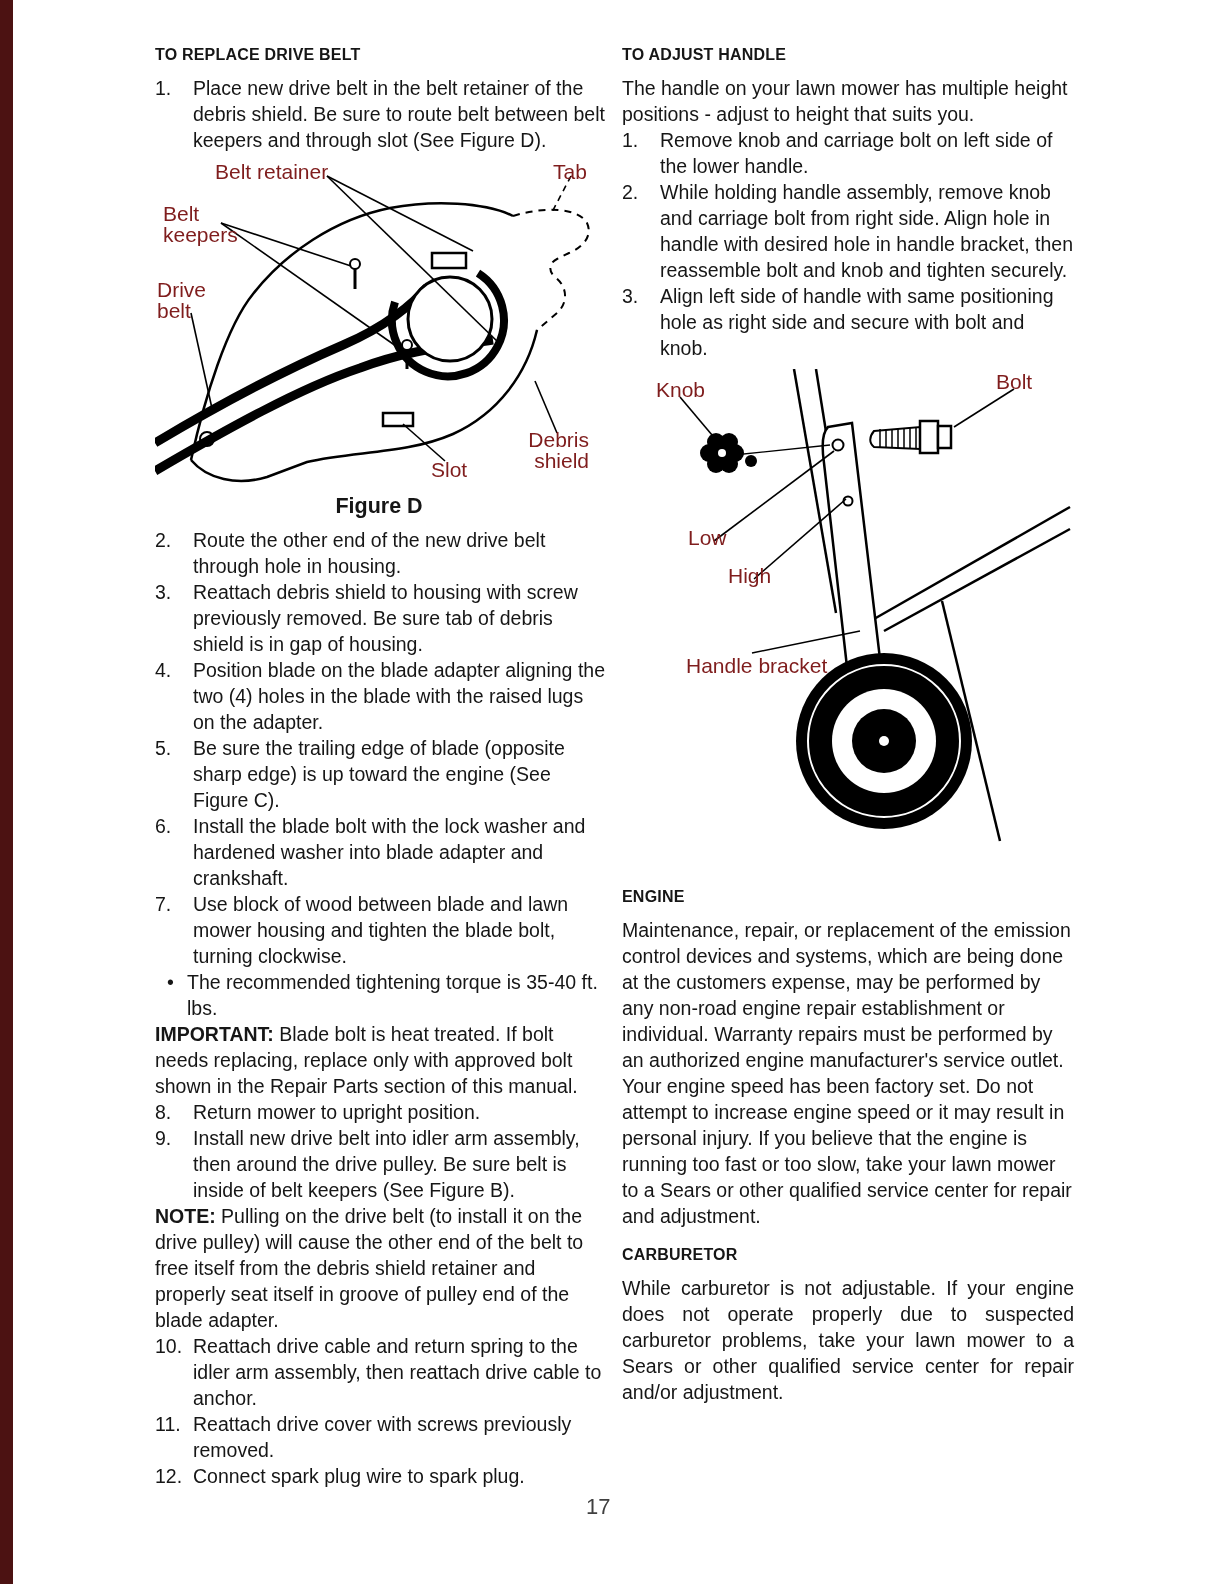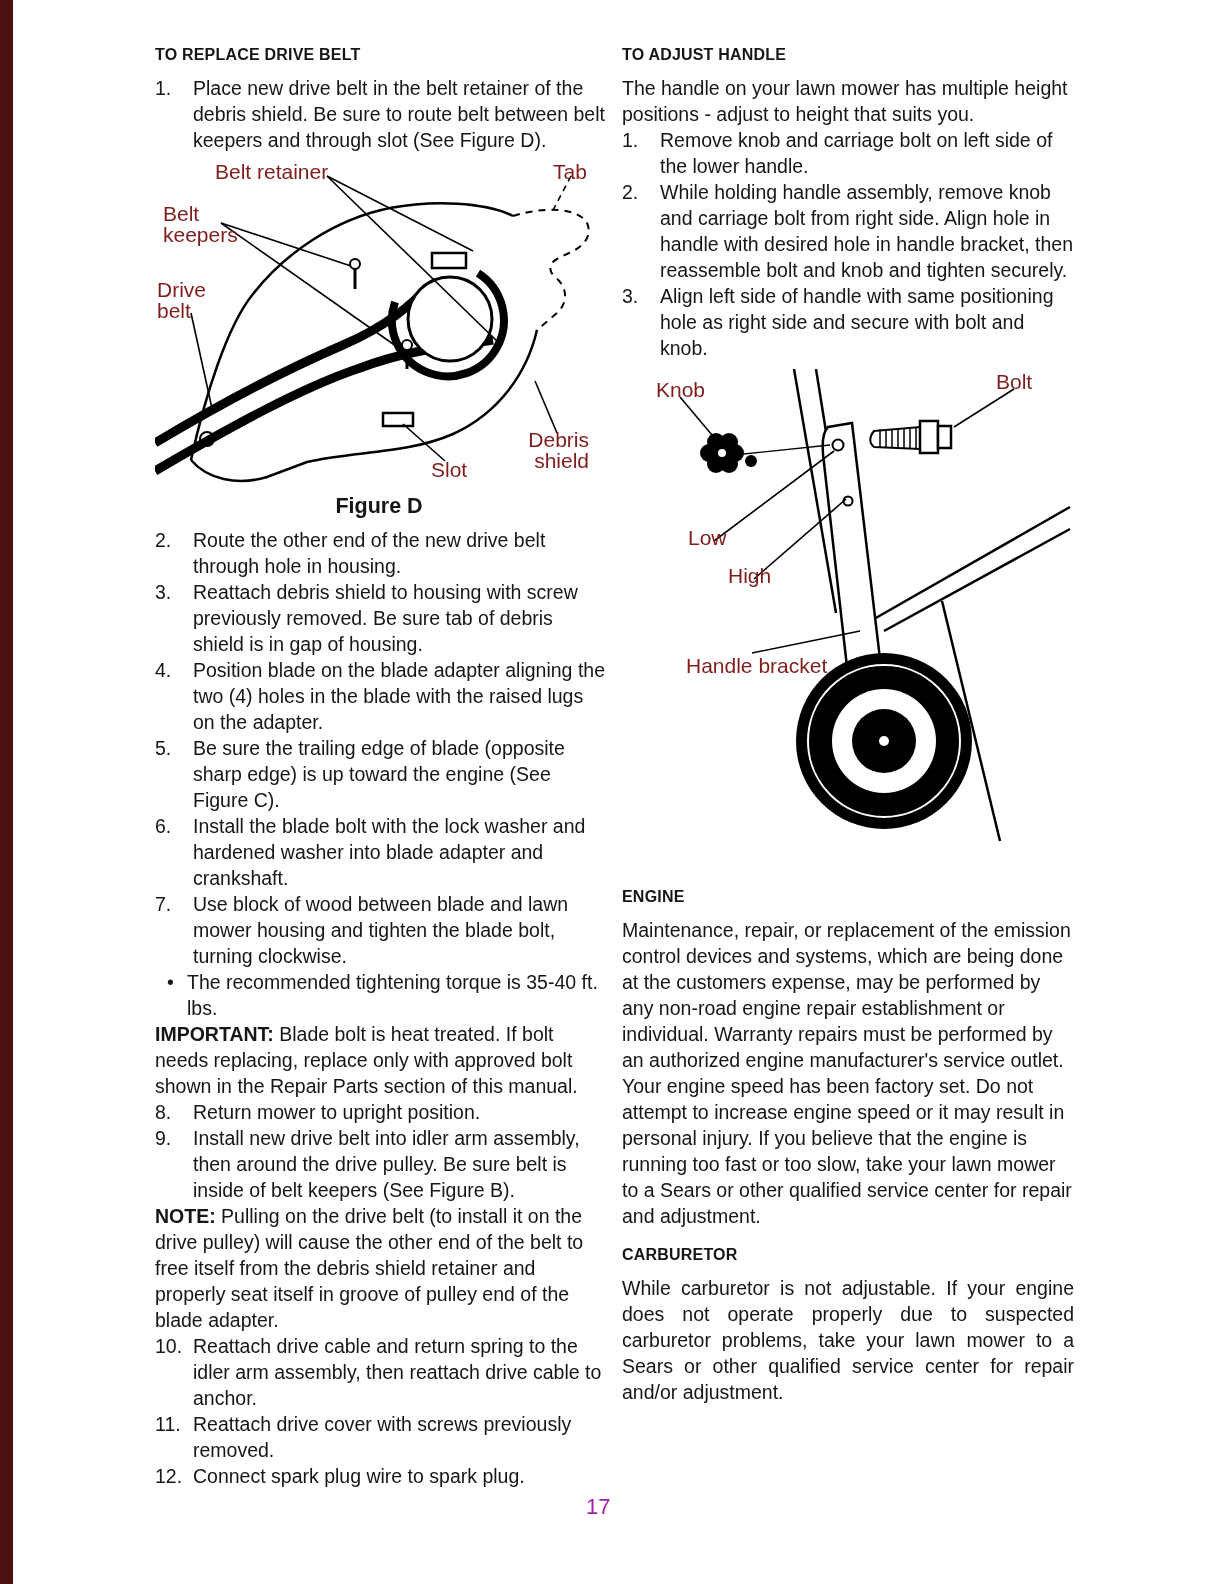--- a/index.html
+++ b/index.html
@@ -48,21 +48,21 @@
     position:absolute; font-size:21px; line-height:21px; color:#7f1d1d;
     white-space:normal;
   }
   .fig-caption {
     position:absolute; left:0; width:448px; top:332px;
     text-align:center; font-weight:bold; font-size:21.5px;
   }
 
   .page-number {
     position:absolute; left:586px; top:1494px;
-    font-size:22px; color:#a21caf;
+    font-size:22px; color:#404040;
   }
 </style>
 </head>
 <body>
 
 <div class="page">
   <div class="edge-bar"></div>
 
   <div class="col col-left">
     <h2 class="sec">TO REPLACE DRIVE BELT</h2>

